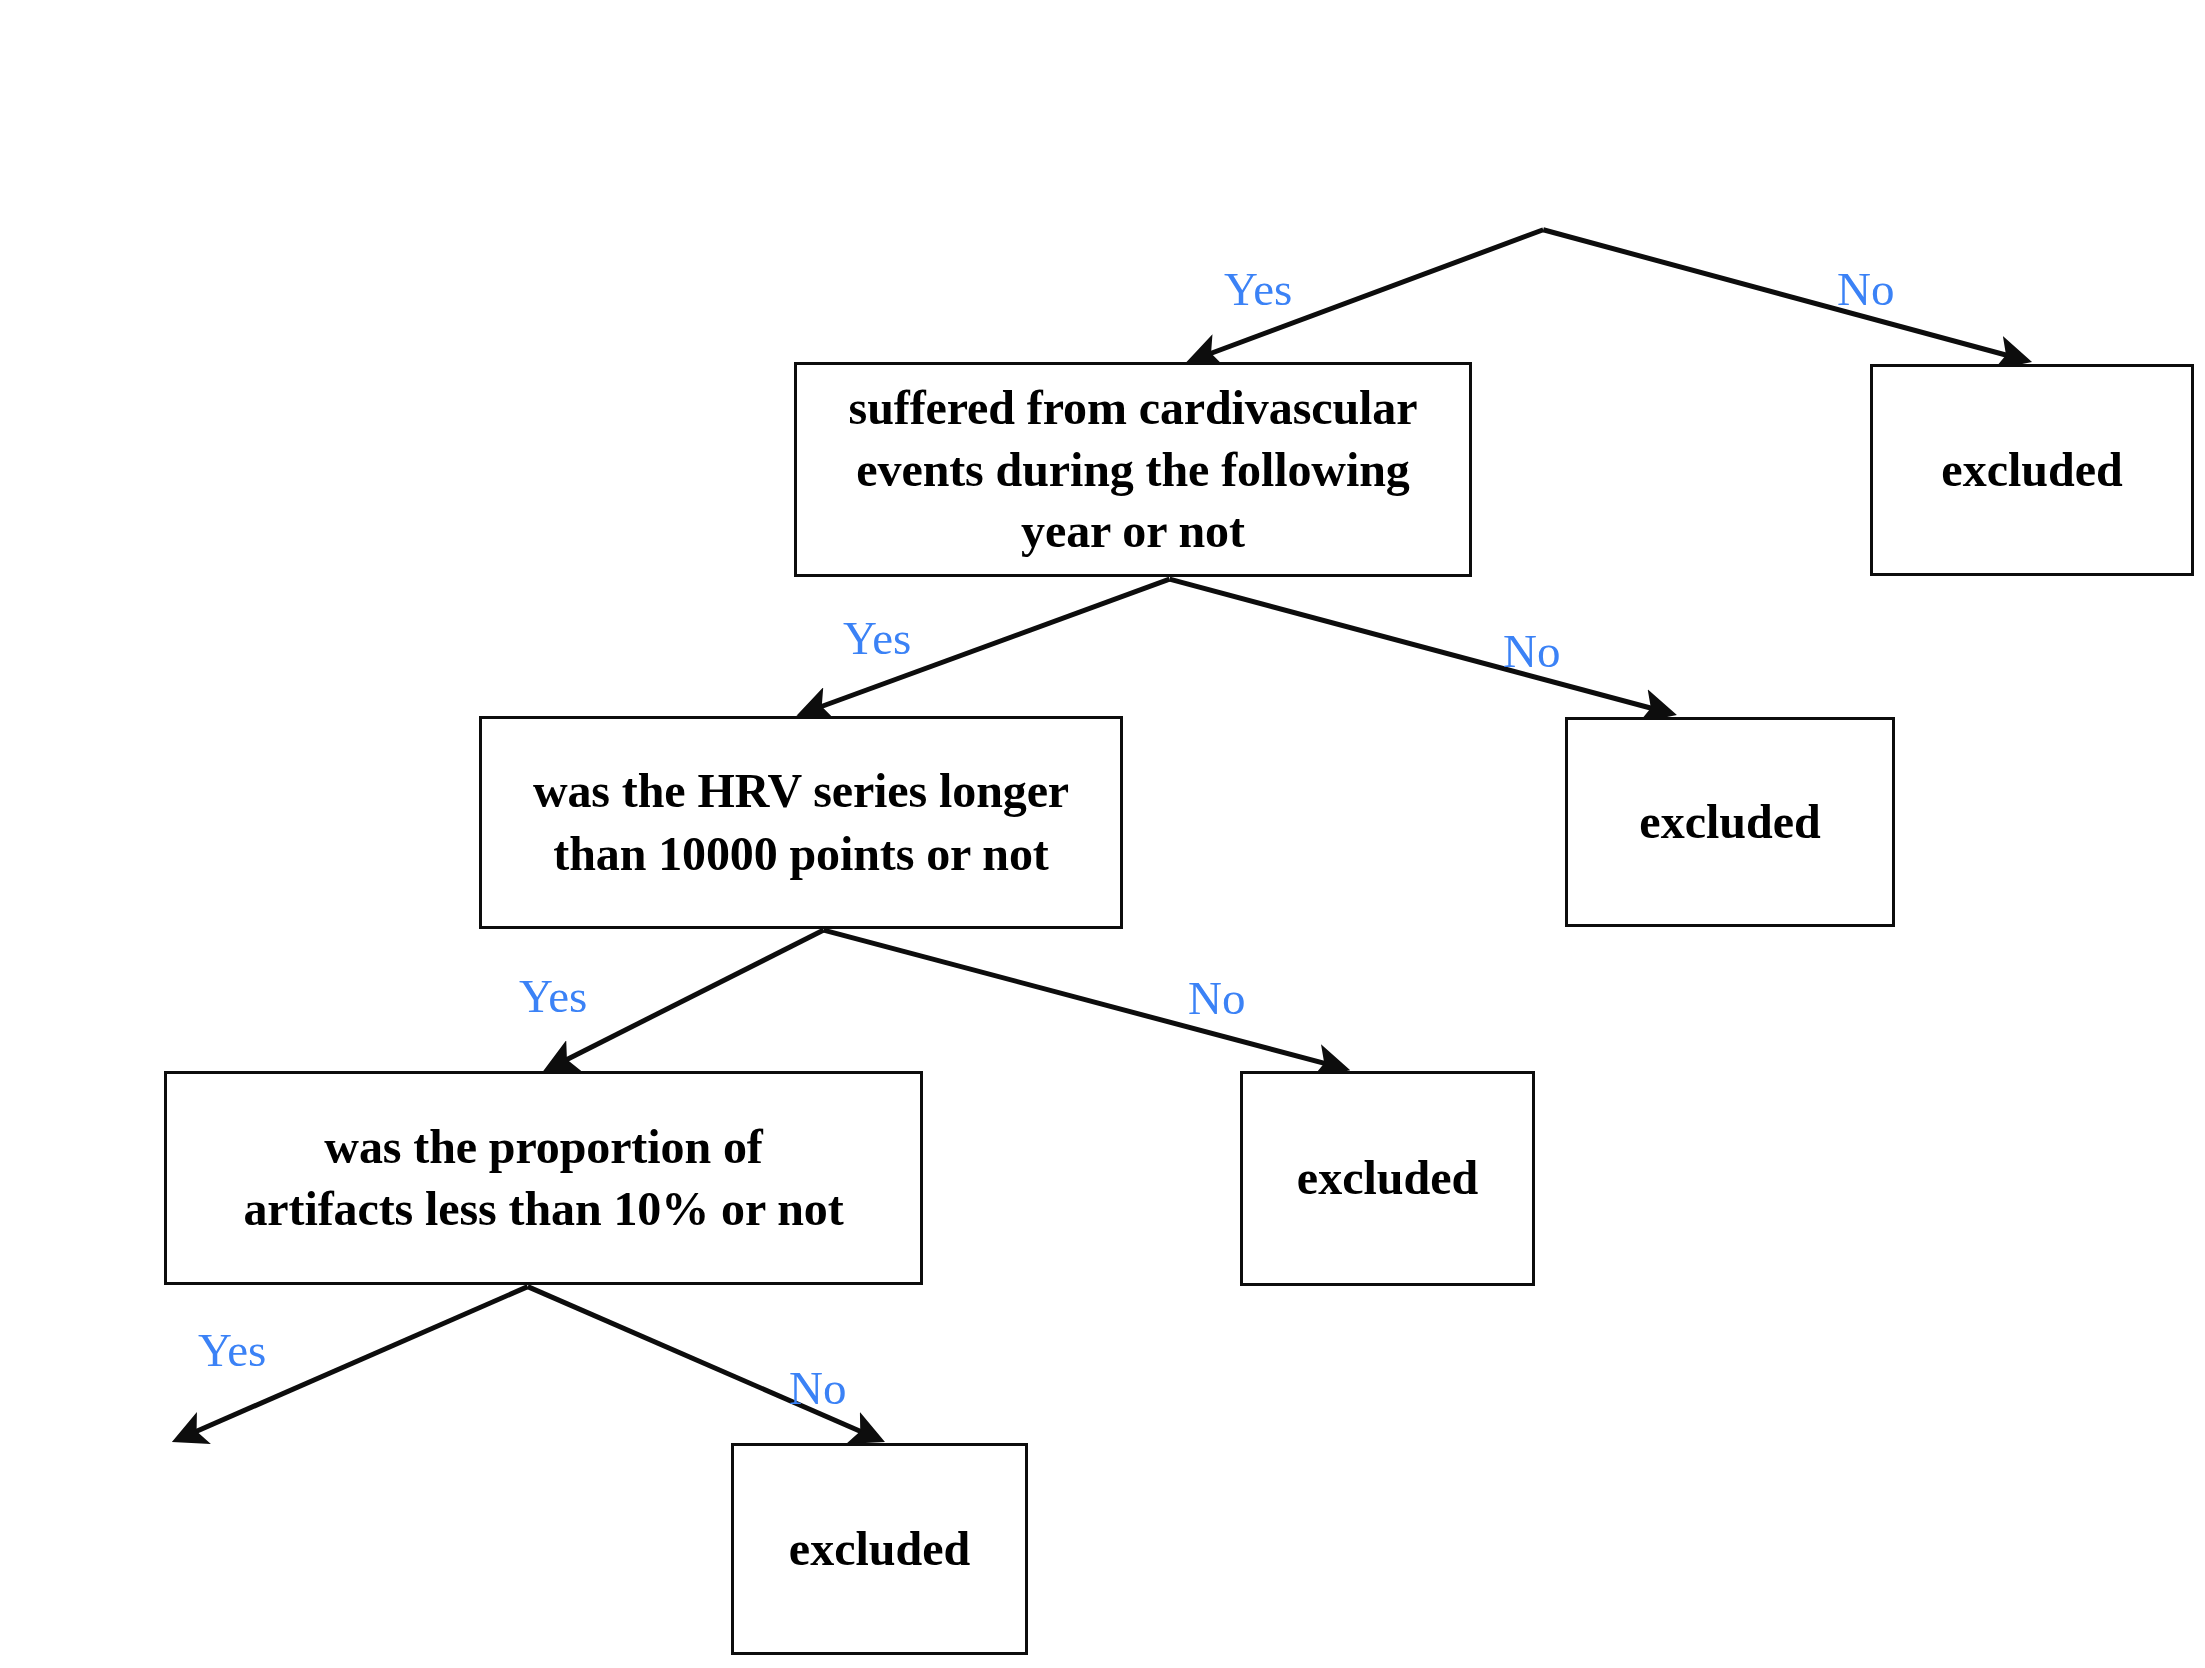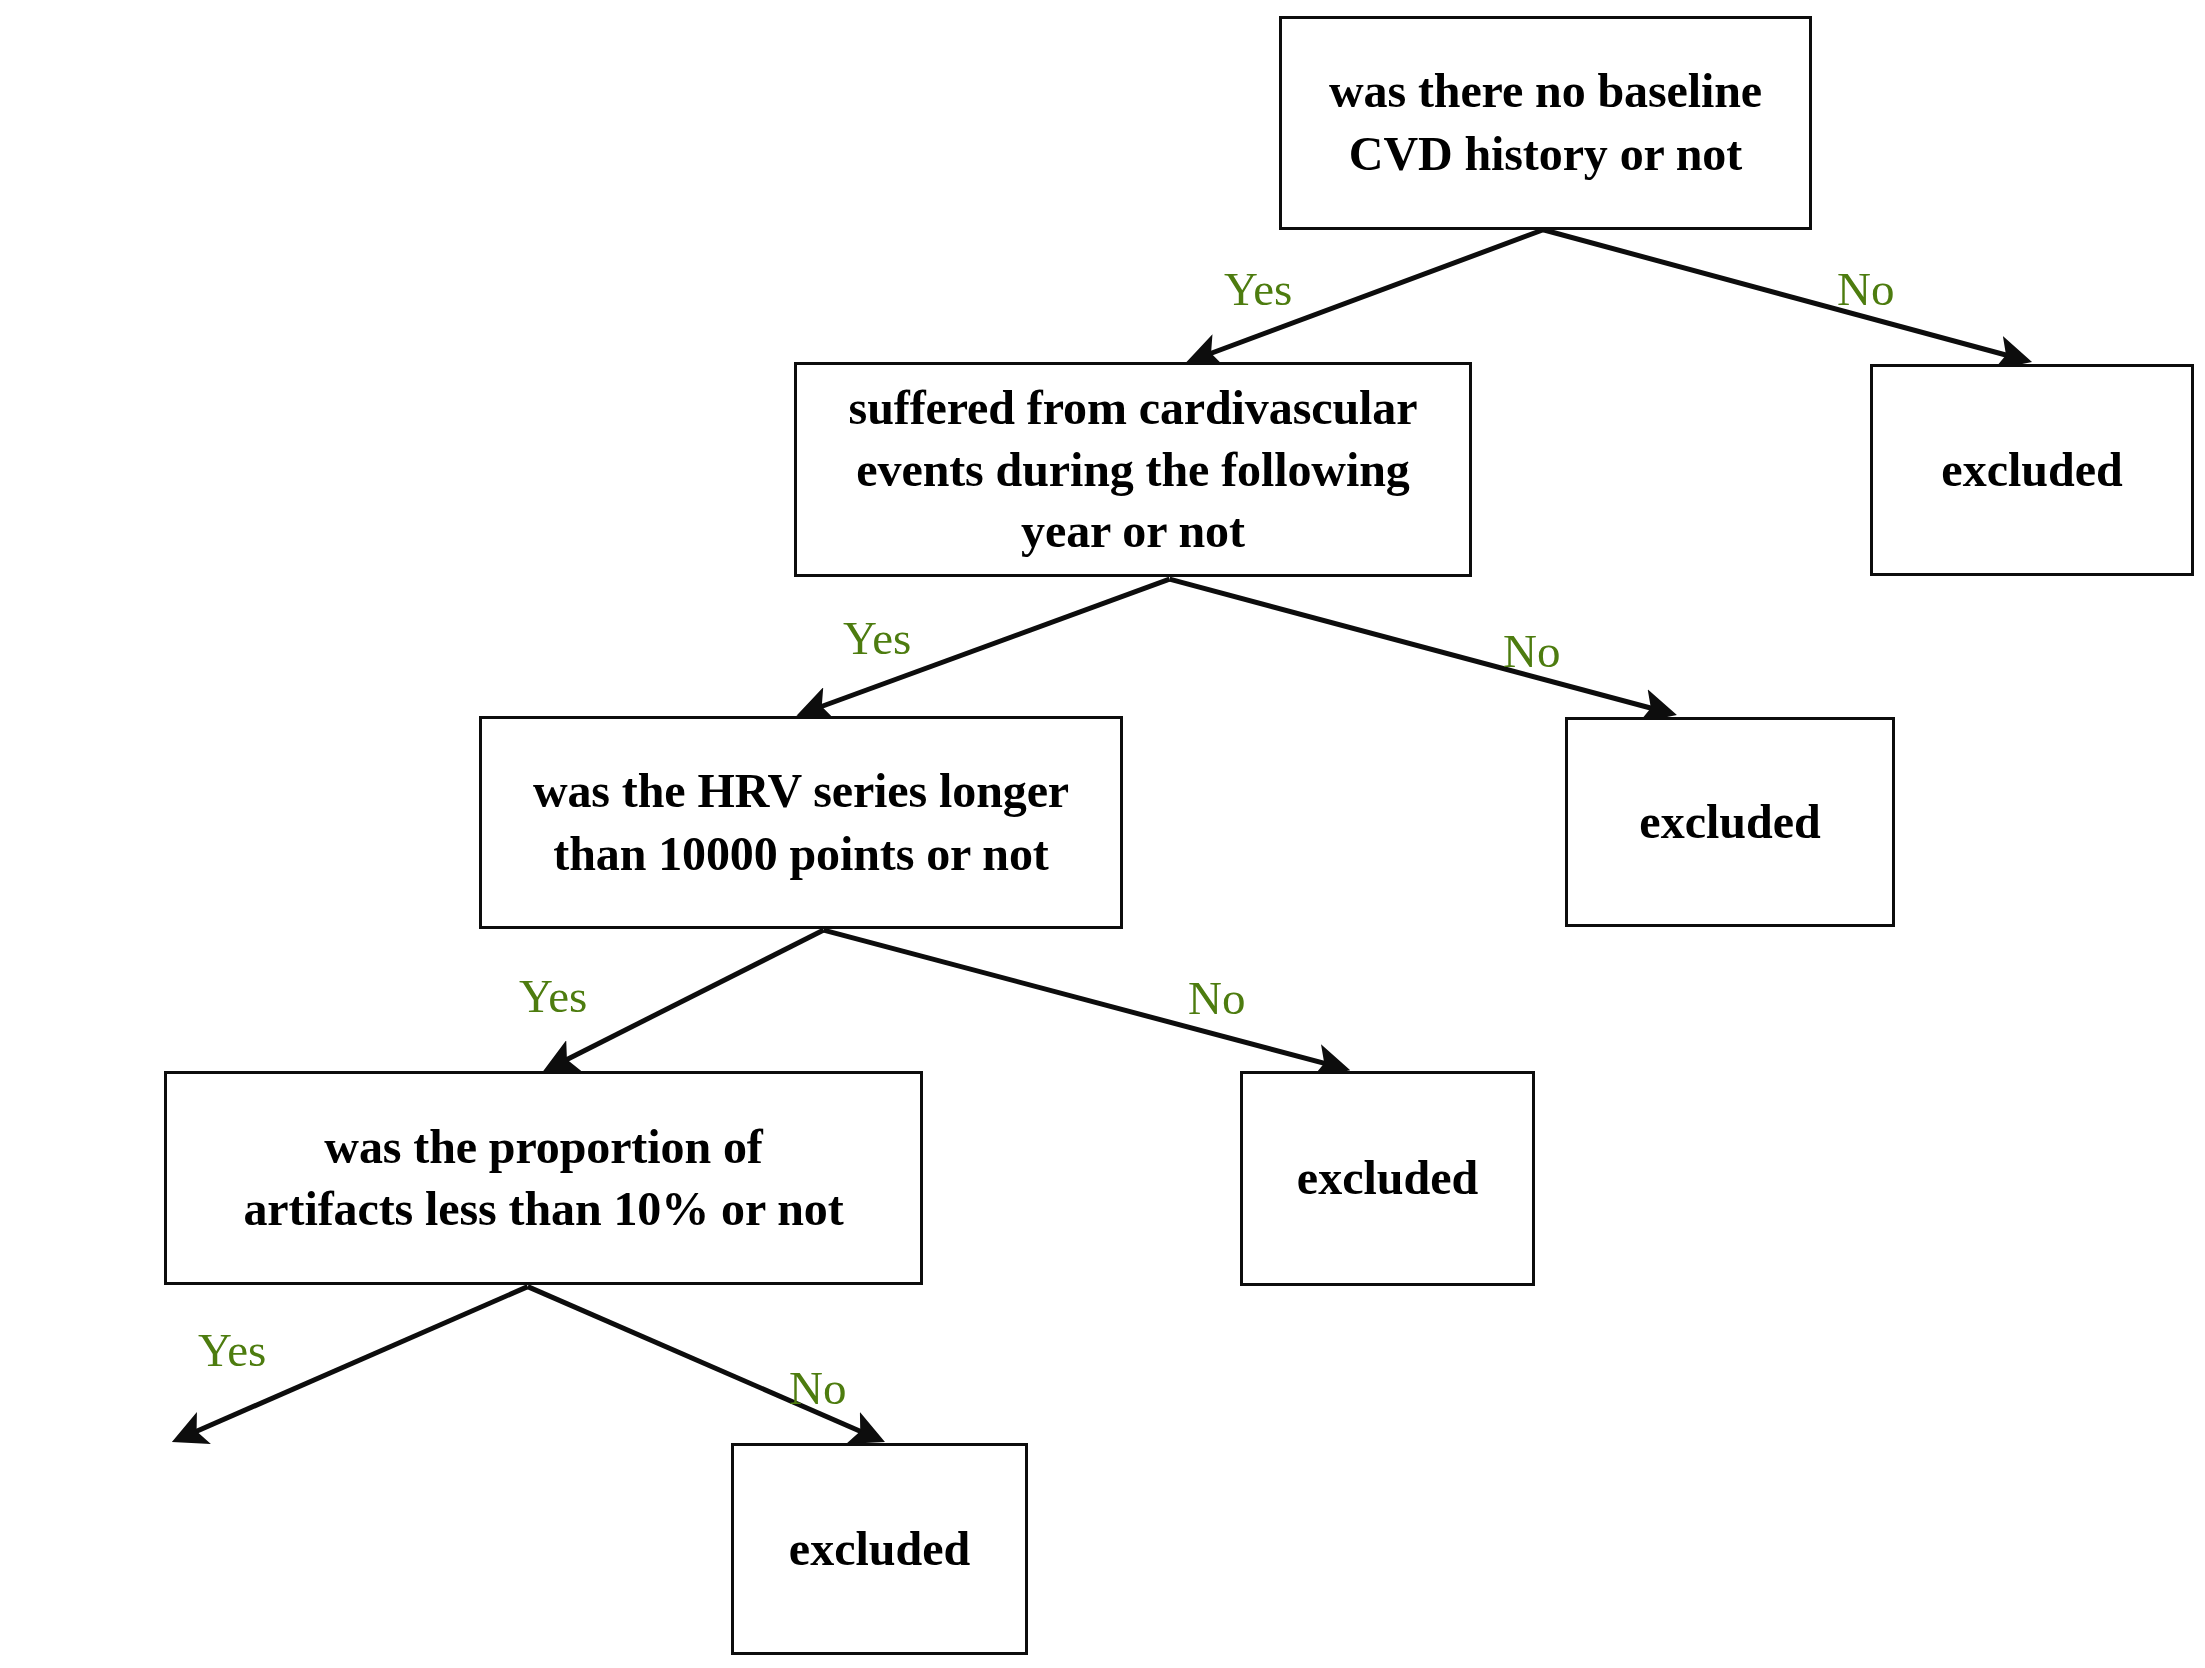--- a/index.html
+++ b/index.html
@@ -50,21 +50,21 @@
   }
   .q-node.q-three .label {
     line-height: 1.28;
   }
   .leaf-node .label {
     font-weight: bold;
     font-size: 48px;
   }
   .edge-label {
     position: absolute;
-    color: #4d7c0f;
+    color: #3b82f6;
     font-size: 47px;
     font-weight: normal;
     font-family: "Liberation Serif", "DejaVu Serif", serif;
     white-space: nowrap;
     z-index: 3;
   }
 </style>
 </head>
 <body>
 
@@ -81,24 +81,20 @@
         <line x1="2164" y1="322" x2="2840" y2="505" marker-end="url(#arrowhead)"></line>
         <line x1="1640" y1="812" x2="1126" y2="1000" marker-end="url(#arrowhead)"></line>
         <line x1="1640" y1="812" x2="2342" y2="1000" marker-end="url(#arrowhead)"></line>
         <line x1="1155" y1="1304" x2="770" y2="1498" marker-end="url(#arrowhead)"></line>
         <line x1="1155" y1="1304" x2="1884" y2="1498" marker-end="url(#arrowhead)"></line>
         <line x1="740" y1="1804" x2="250" y2="2018" marker-end="url(#arrowhead)"></line>
         <line x1="740" y1="1804" x2="1232" y2="2018" marker-end="url(#arrowhead)"></line>
       </g>
   </svg>
 
-  <div class="node q-node q-two" style="left: 1279px; top: 15.7px; width: 533px; height: 214px;">
-    <span class="label">was there no baseline
-CVD history or not</span>
-  </div>
 
   <div class="node q-node q-three" style="left: 794px; top: 362px; width: 678px; height: 215px;">
     <span class="label">suffered from cardivascular
 events during the following
 year or not</span>
   </div>
 
   <div class="node leaf-node" style="left: 1870px; top: 364px; width: 324px; height: 212px;">
     <span class="label">excluded</span>
   </div>

